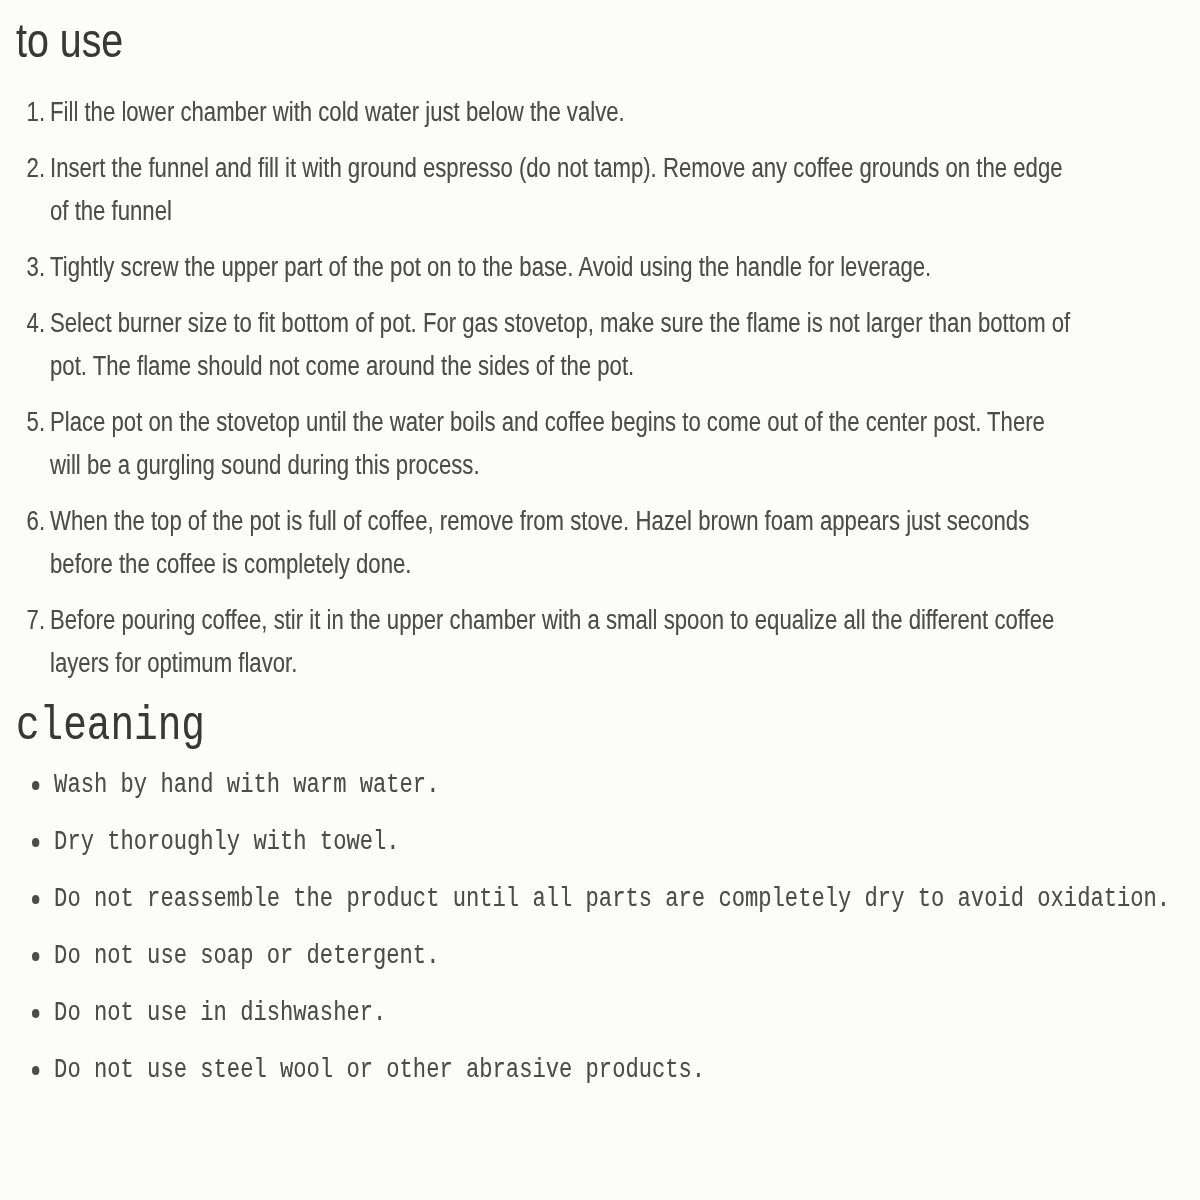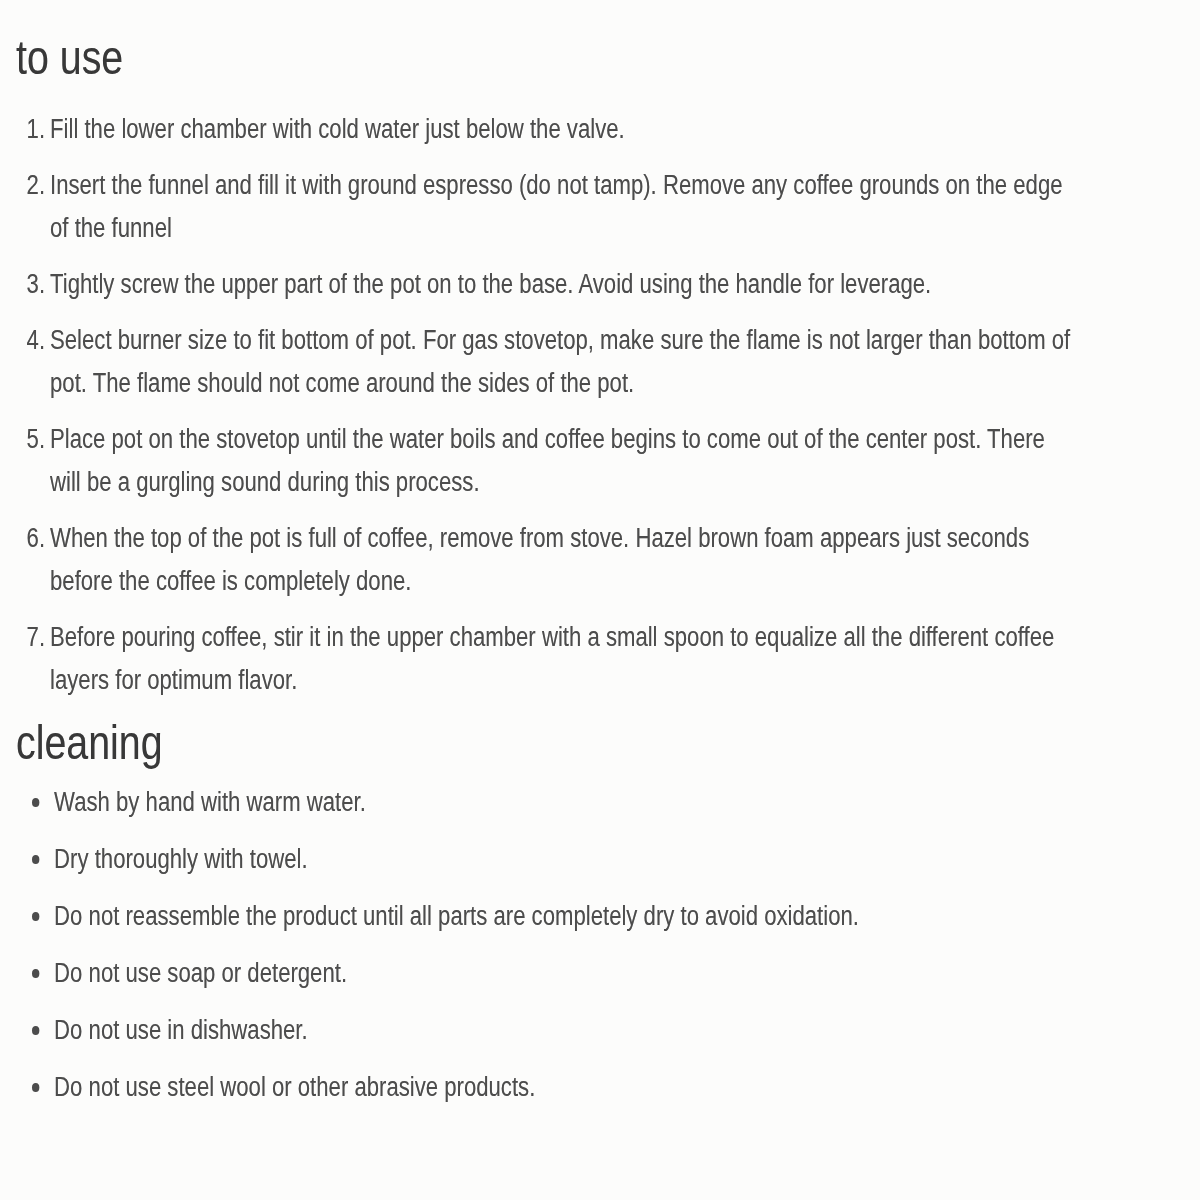--- a/index.html
+++ b/index.html
@@ -8,21 +8,21 @@
     width: 1200px;
     height: 1200px;
     overflow: hidden;
     background: #fcfcfb;
   }
   body {
     font-family: "Liberation Sans", "DejaVu Sans", sans-serif;
     color: #4c4c4c;
   }
   .page {
-    padding-top: 30px;
+    padding-top: 13px;
     width: 1200px;
   }
   .heading {
     margin: 0 0 0 16px;
     font-size: 48px;
     font-weight: 400;
     line-height: 56px;
     color: #383838;
     letter-spacing: 0;
     transform: scaleX(0.82);
@@ -56,20 +56,21 @@
     margin-left: 6px;
   }
   .line {
     font-size: 27px;
     line-height: 43px;
     white-space: nowrap;
     color: #4c4c4c;
     text-shadow: 0 0 0.6px rgba(0,0,0,0.25);
   }
   .section-cleaning {
+    font-family: Liberation Mono, monospace;
   }
   .bullet-list {
     margin-top: 10px;
   }
   .bullet-item {
     margin-bottom: 14px;
   }
   .bullet {
     display: block;
     width: 9px;

